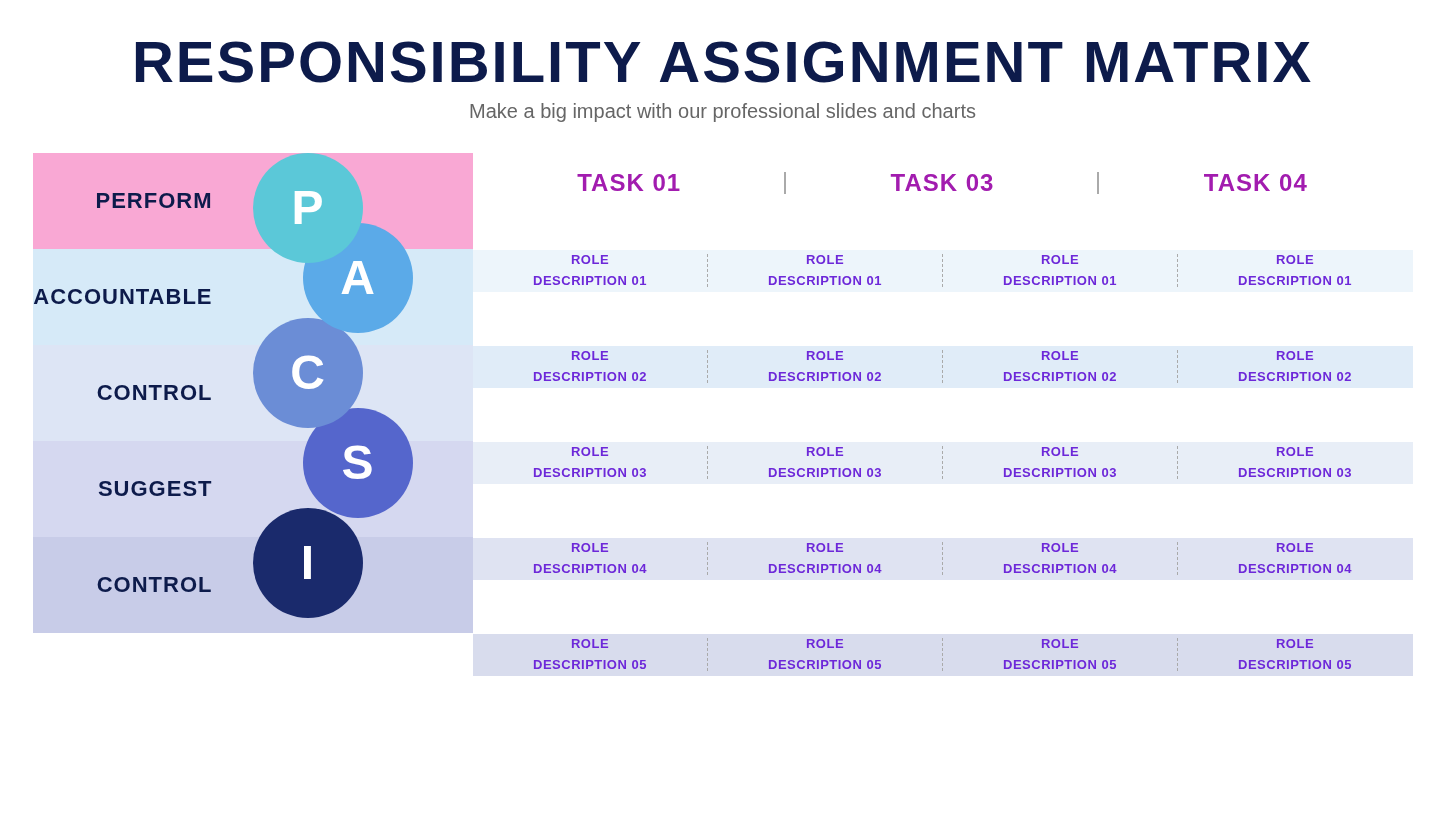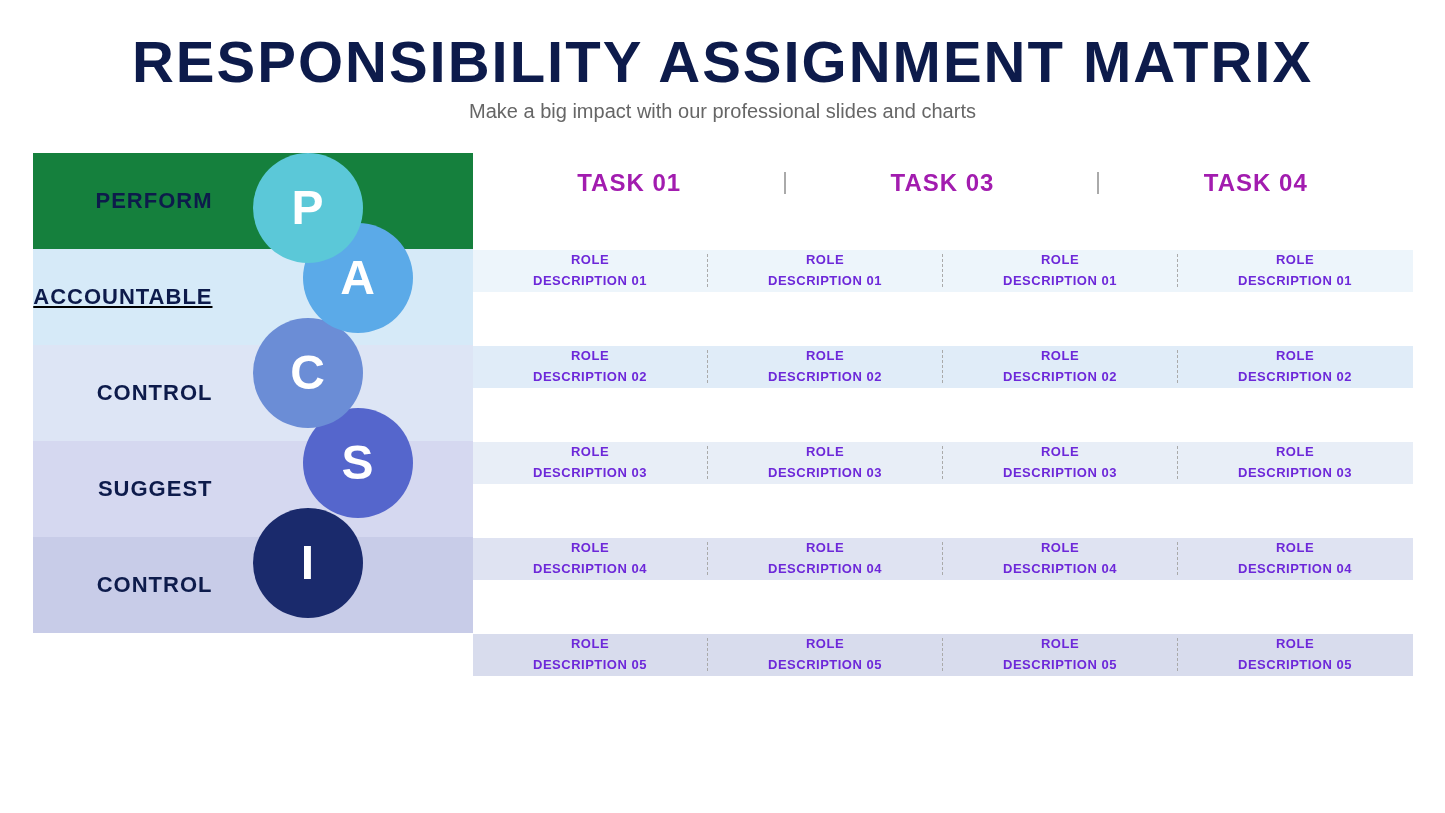--- a/index.html
+++ b/index.html
@@ -65,22 +65,22 @@
       font-size: 22px;
       font-weight: 900;
       color: #0d1b4b;
       text-align: right;
       width: 200px;
       padding-right: 20px;
       letter-spacing: 1px;
     }
 
     
-    .row-bg-1 { background: #15803d; }
-    .row-bg-2 { background: #d6eaf8; text-decoration: underline; }
+    .row-bg-1 { background: #f9a8d4; }
+    .row-bg-2 { background: #d6eaf8; }
     .row-bg-3 { background: #dde5f5; }
     .row-bg-4 { background: #d5d8f0; }
     .row-bg-5 { background: #c8cce8; }
 
     
     .circles-overlay {
       position: absolute;
       left: 210px;
       top: 0;
       width: 230px;

